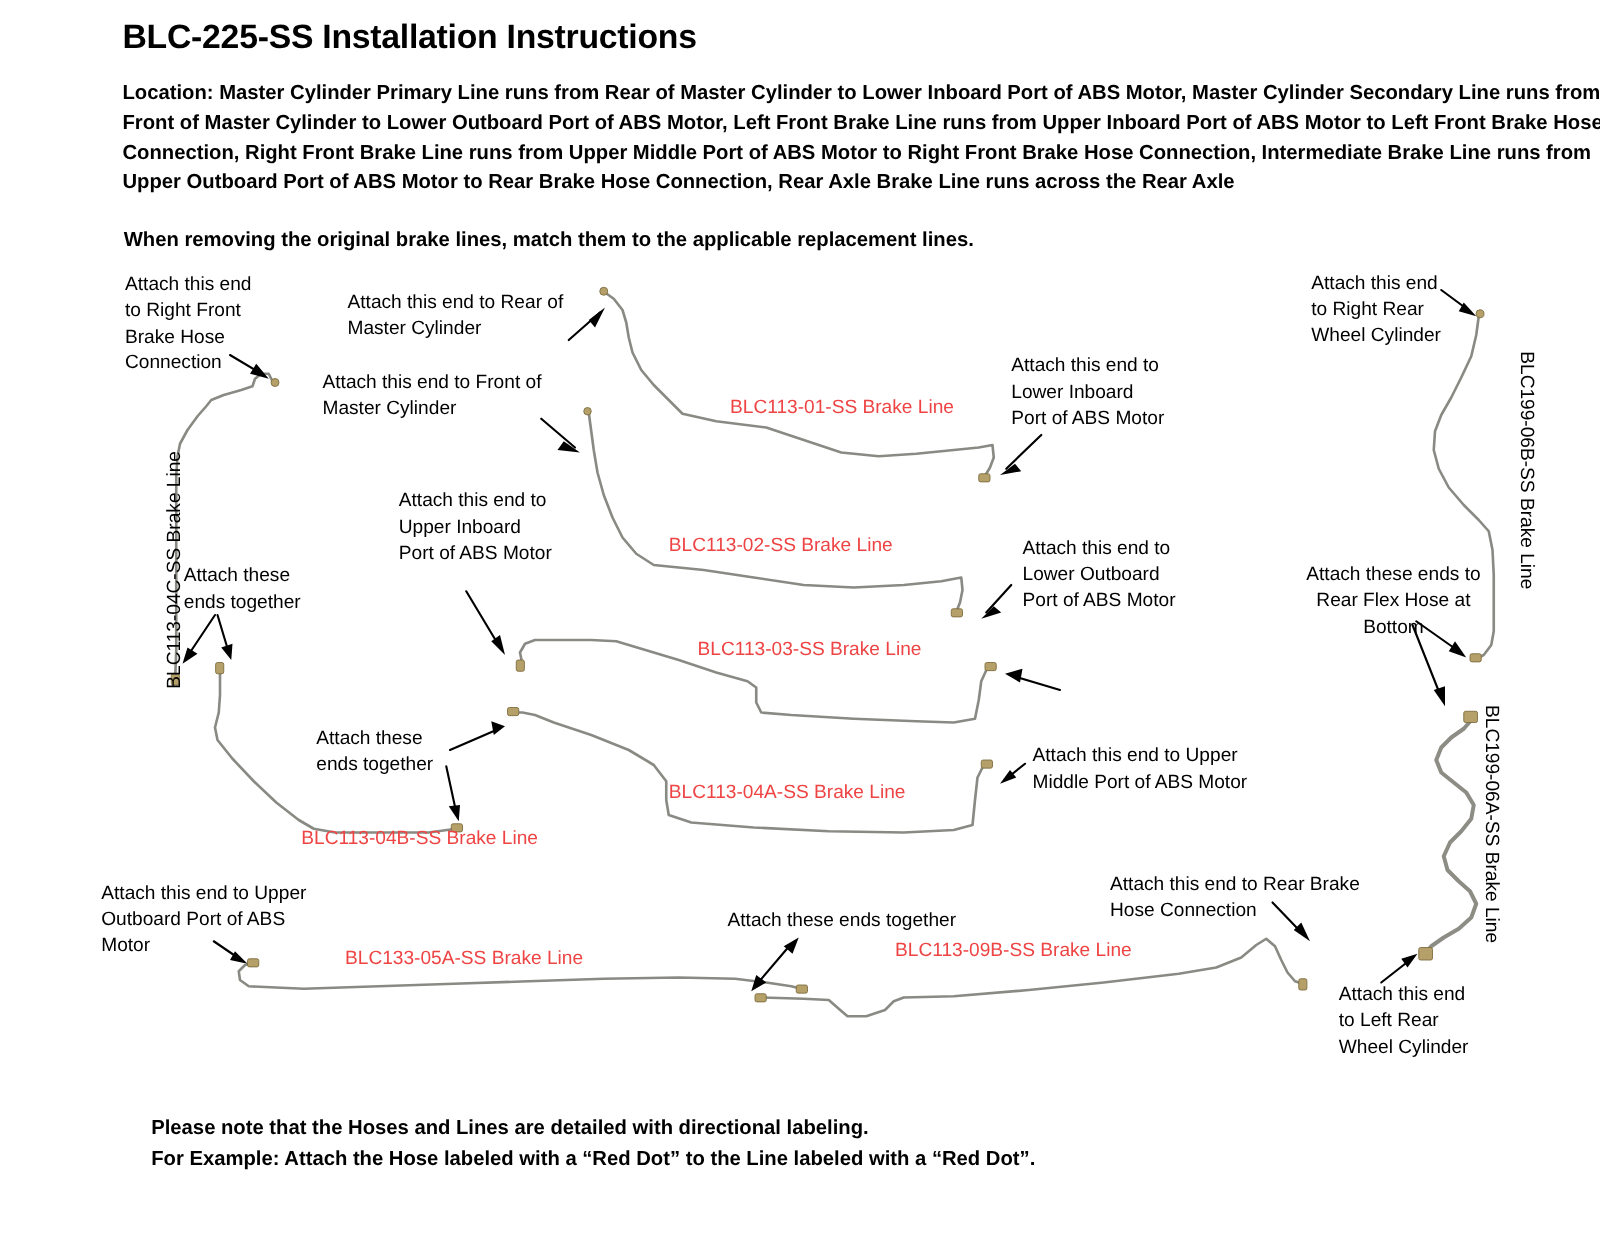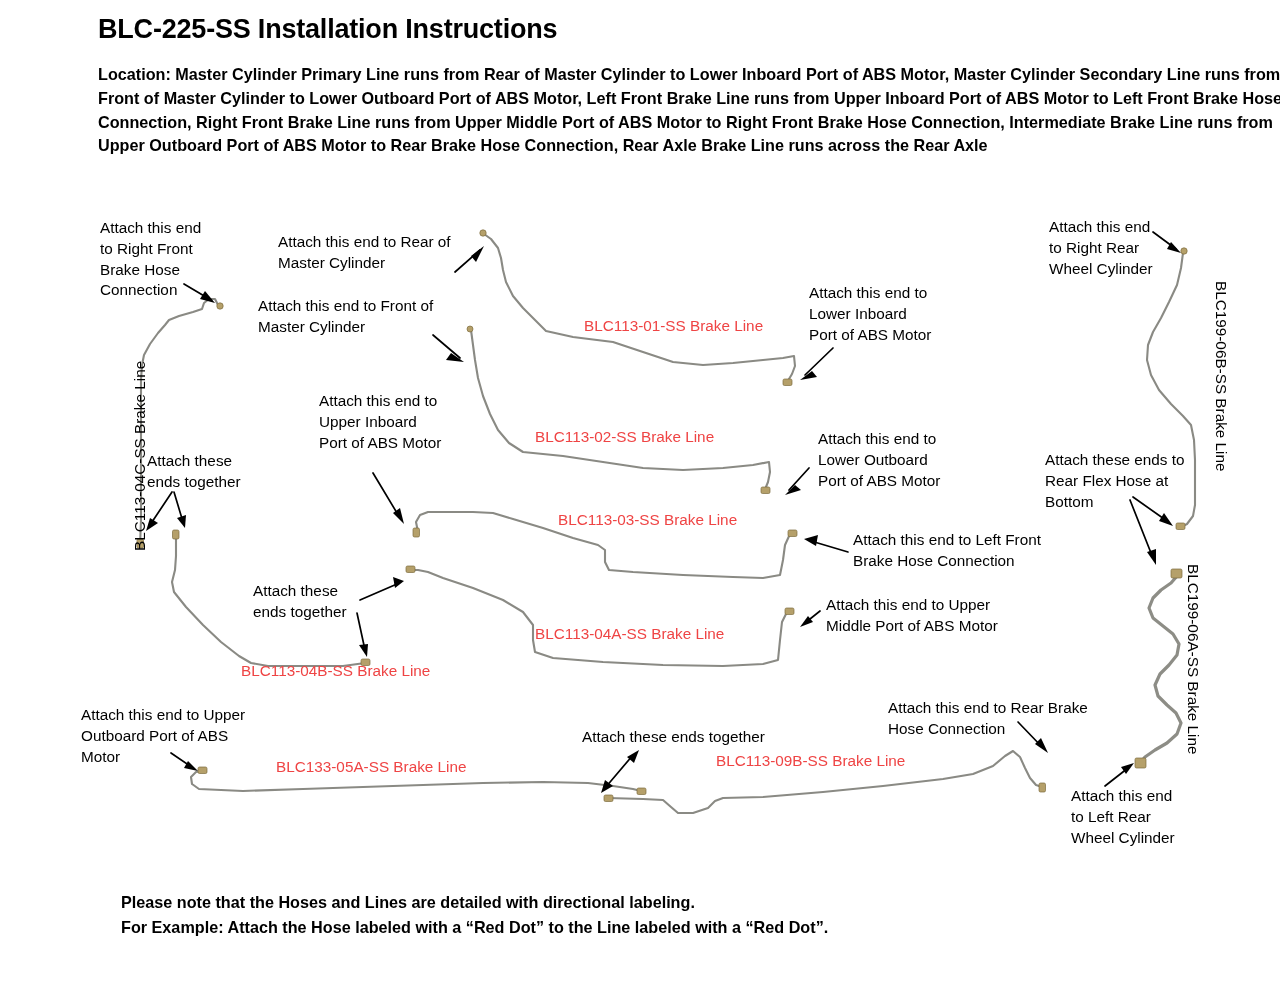--- a/index.html
+++ b/index.html
@@ -116,20 +116,21 @@
 </style>
 </head>
 <body>
 
 <div id="page">
 
   <div class="abs" id="title">BLC-225-SS Installation Instructions</div>
 
   <div class="abs" id="location-para">Location: Master Cylinder Primary Line runs from Rear of Master Cylinder to Lower Inboard Port of ABS Motor, Master Cylinder Secondary Line runs from Front of Master Cylinder to Lower Outboard Port of ABS Motor, Left Front Brake Line runs from Upper Inboard Port of ABS Motor to Left Front Brake Hose Connection, Right Front Brake Line runs from Upper Middle Port of ABS Motor to Right Front Brake Hose Connection, Intermediate Brake Line runs from Upper Outboard Port of ABS Motor to Rear Brake Hose Connection, Rear Axle Brake Line runs across the Rear Axle</div>
 
+  <div class="abs" id="match-note">When removing the original brake lines, match them to the applicable replacement lines.</div>
 
   <svg class="overlay" viewBox="0 0 1280 989">
 
     <g>
       <path class="bline" d="M176 307 L172 299 L166 299 L161 303 L159 309 L150 312
                              L136 316 L126 320 L122 325 L115 333 L107 344 L101 355
                              L99 365 L98 380 L98 420 L98 470 L98 520 L97 546"></path>
       <circle class="fitting" cx="177" cy="306" r="3.2"></circle>
       <rect class="fitting" x="94" y="539" width="6.5" height="9" rx="1.5"></rect>
     </g>
@@ -331,22 +332,20 @@
 Port of ABS Motor</div>
 
   <div class="abs callout" style="left:766px; top:283px;">Attach this end to
 Lower Inboard
 Port of ABS Motor</div>
 
   <div class="abs callout" style="left:775px; top:429px;">Attach this end to
 Lower Outboard
 Port of ABS Motor</div>
 
-  <div class="abs callout" style="left:810px; top:530px;">Attach this end to Left Front
-Brake Hose Connection</div>
 
   <div class="abs callout" style="left:783px; top:595px;">Attach this end to Upper
 Middle Port of ABS Motor</div>
 
   <div class="abs callout" style="left:104px; top:451px;">Attach these
 ends together</div>
 
   <div class="abs callout" style="left:210px; top:581px;">Attach these
 ends together</div>
 
@@ -356,21 +355,21 @@
 Outboard Port of ABS
 Motor</div>
 
   <div class="abs callout" style="left:845px; top:698px;">Attach this end to Rear Brake
 Hose Connection</div>
 
   <div class="abs callout" style="left:1006px; top:217px;">Attach this end
 to Right Rear
 Wheel Cylinder</div>
 
-  <div class="abs callout" style="left:1002px; top:450px;">Attach these ends to
+  <div class="abs callout" style="left:1002px; top:450px;text-align:center;">Attach these ends to
 Rear Flex Hose at
 Bottom</div>
 
   <div class="abs callout" style="left:1028px; top:786px;">Attach this end
 to Left Rear
 Wheel Cylinder</div>
 
   <div class="abs part-label" style="left:541px; top:316px;">BLC113-01-SS Brake Line</div>
 
   <div class="abs part-label" style="left:492px; top:427px;text-align:right;">BLC113-02-SS Brake Line</div>

